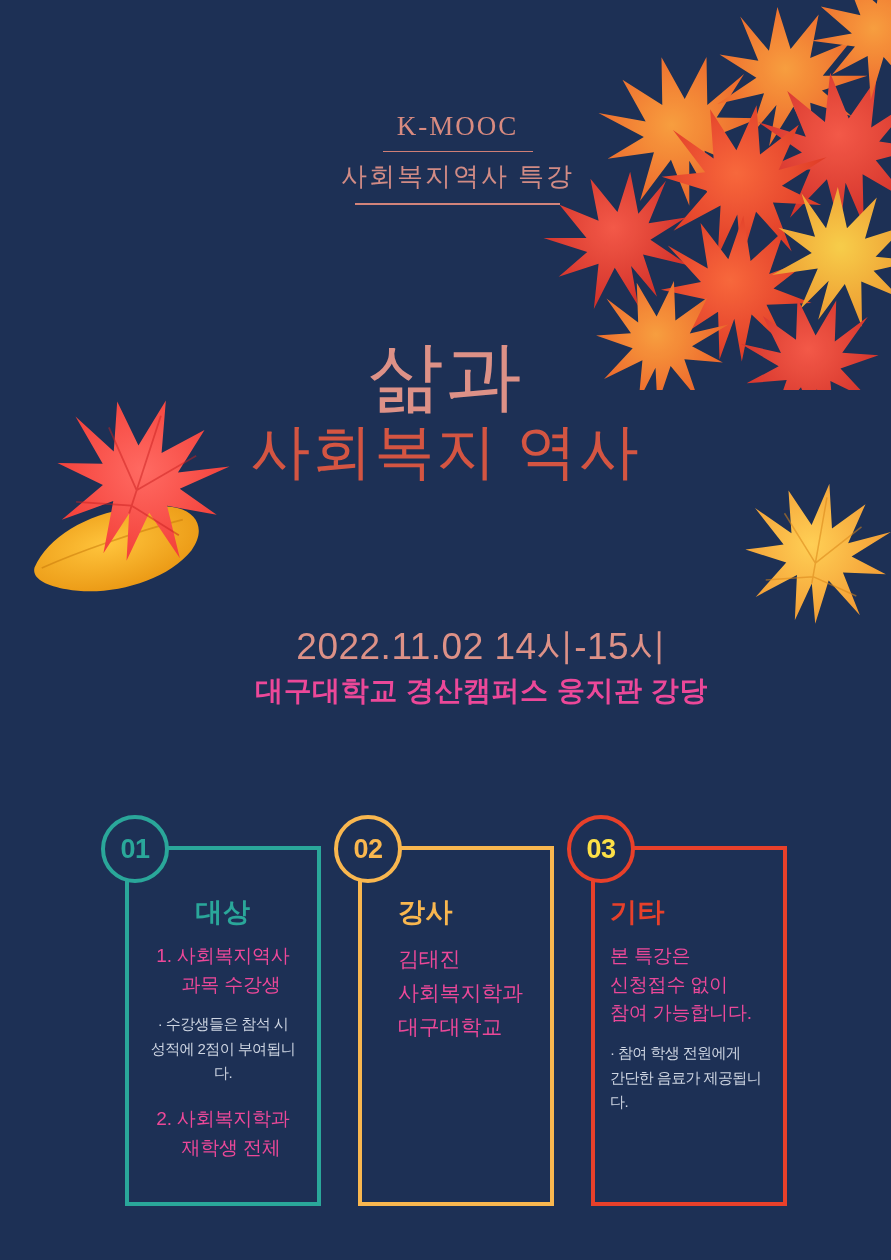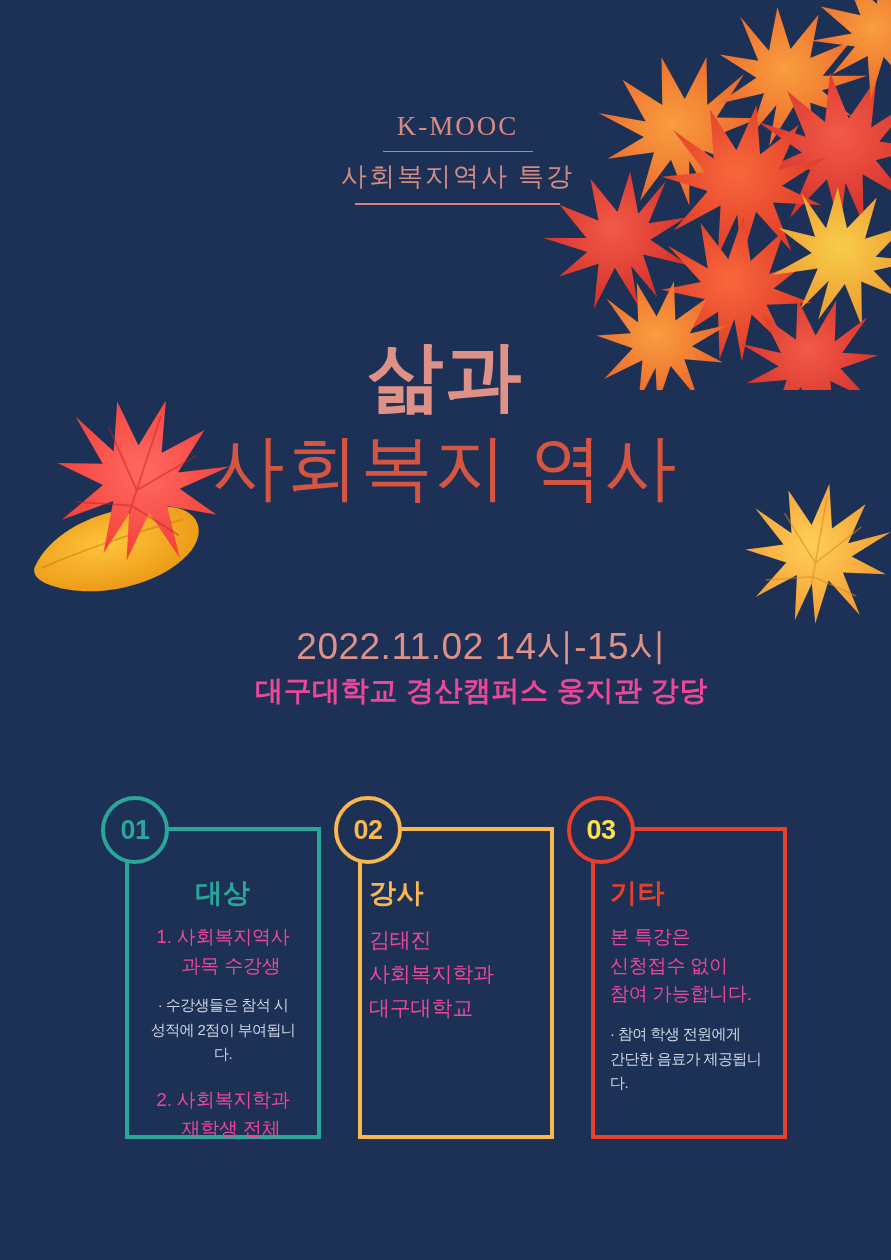--- a/index.html
+++ b/index.html
@@ -68,32 +68,32 @@
   
   .title-wrap {
     position: absolute;
     top: 338px;
     left: 0;
     width: 100%;
     text-align: center;
   }
   .title-1 {
     font-size: 76px;
-    font-weight: 700;
+    font-weight: 400;
     color: #dd9187;
     letter-spacing: 2px;
     line-height: 1.0;
   }
   .title-2 {
-    font-size: 72px;
+    font-size: 60px;
     font-weight: 400;
     color: #d45542;
     letter-spacing: 2px;
     line-height: 1.05;
-    margin-top: 16px;
+    margin-top: 6px;
   }
 
   
   .when-where {
     position: absolute;
     top: 626px;
     left: 0;
     width: 100%;
     text-align: center;
     margin-left: 36px;
@@ -116,23 +116,23 @@
   
   .boxes {
     position: absolute;
     top: 798px;
     left: 0;
     width: 100%;
     height: 360px;
   }
   .info-box {
     position: absolute;
-    top: 29px;
+    top: 48px;
     width: 196px;
-    height: 312px;
+    height: 360px;
     box-sizing: border-box;
     border: 4px solid #888;
   }
   .info-box.b1 { left: 125px; border-color: #2aa79a; }
   .info-box.b2 { left: 358px; border-color: #f9b74f; }
   .info-box.b3 { left: 591px; border-color: #e8402a; }
 
   .badge {
     position: absolute;
     top: -35px;
@@ -303,21 +303,21 @@
         <div class="box-note">· 수강생들은 참석 시</div>
         <div class="box-note">성적에 2점이 부여됩니다.</div>
         <div class="gap-md"></div>
         <div class="box-line">2. 사회복지학과</div>
         <div class="box-line indent">재학생 전체</div>
       </div>
     </div>
 
     <div class="info-box b2">
       <div class="badge">02</div>
-      <div class="box-inner" style="text-align:left; padding-left:7px;">
+      <div class="box-inner" style="text-align:left; padding-left:36px;">
         <div class="box-title">강사</div>
         <div class="box-line" style="font-size:21px; line-height:1.62;">김태진</div>
         <div class="box-line" style="font-size:21px; line-height:1.62;">사회복지학과</div>
         <div class="box-line" style="font-size:21px; line-height:1.62;">대구대학교</div>
       </div>
     </div>
 
     <div class="info-box b3">
       <div class="badge">03</div>
       <div class="box-inner" style="text-align:left; padding-left:15px;">

